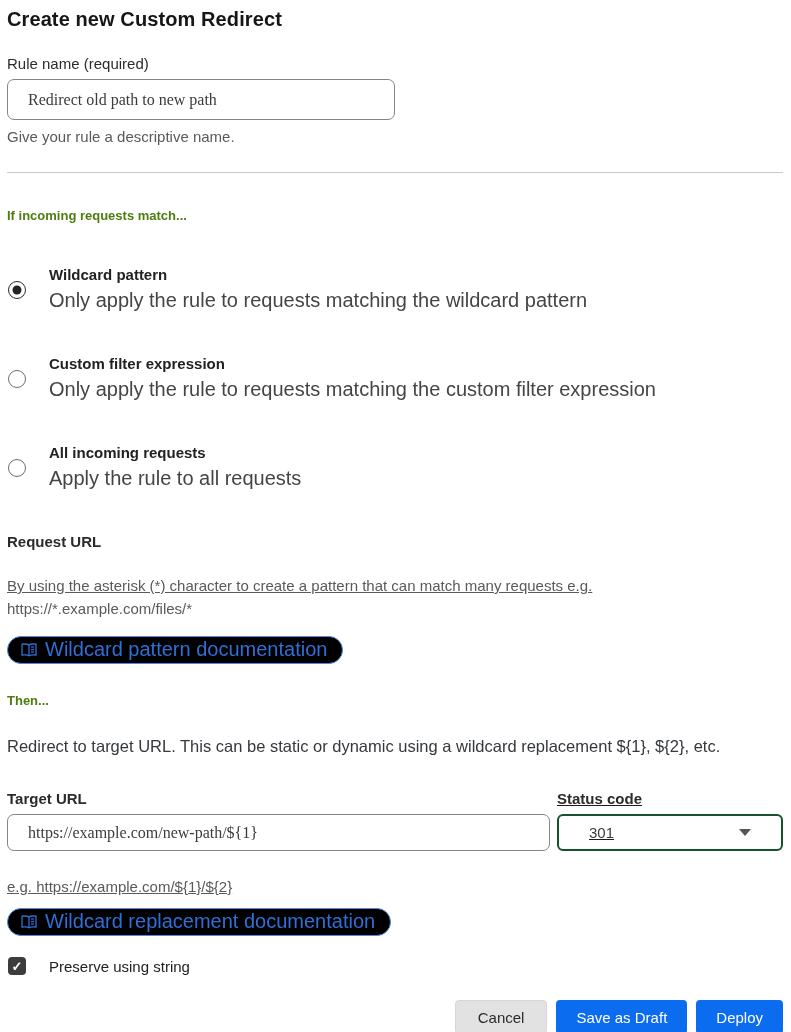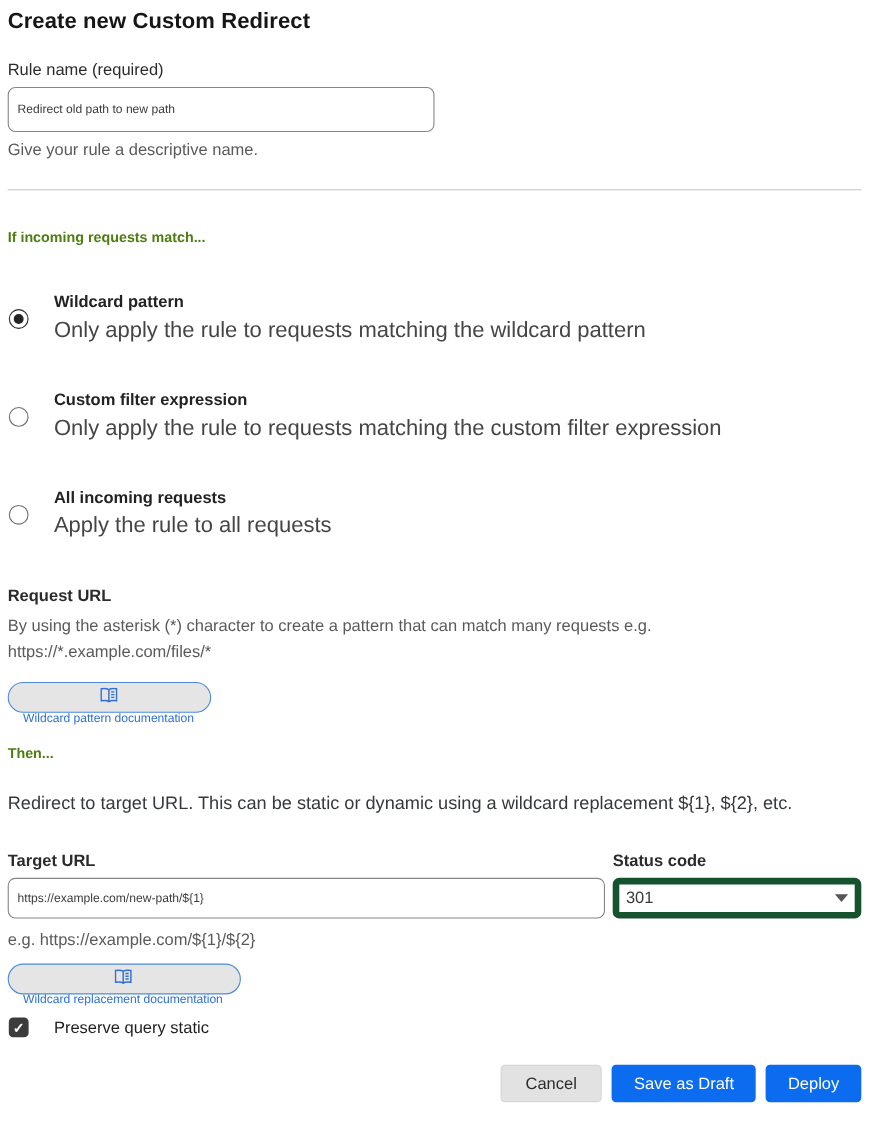--- a/index.html
+++ b/index.html
@@ -12,25 +12,25 @@
   }
   .page { padding: 8px 8px 0 7px; }
 
   .page-title { font-size: 20px; font-weight: 700; color: #161616; letter-spacing: 0.1px; }
 
   .field-label { font-size: 15px; color: #2b2b2b; margin-bottom: 7px; }
   .field-label.bold { font-weight: 600; }
 
   .text-input {
     display: block;
-    font-family: Liberation Sans, sans-serif;
-    font-size: 11px; color: #3c3c3c;
+    font-family: Liberation Serif, serif;
+    font-size: 16px; color: #3c3c3c;
     border: 1px solid #858585; border-radius: 7px;
     background: #fff; outline: none;
-    padding: 0 8px;
+    padding: 0 20px;
   }
   .rule-name-input { width: 388px; height: 41px; margin-top: 7px; }
   .url-input { width: 100%; height: 37px; }
 
   .help-text { font-size: 15px; color: #5a5a5a; line-height: 23px; }
 
   .divider { border: none; border-top: 1px solid #c9c9c9; margin: 24px 0 0 0; }
 
   .section-heading { font-size: 13px; font-weight: 700; color: #4d7c0f; }
 
@@ -49,39 +49,39 @@
     width: 9px; height: 9px; border-radius: 50%; background: #232323;
   }
   .radio-texts { margin-left: 23px; }
   .radio-label { font-size: 15px; font-weight: 600; color: #222; }
   .radio-desc { font-size: 20px; color: #454545; margin-top: 6px; }
 
   
   .doc-btn {
     display: inline-flex; align-items: center; gap: 8px;
     border: 1.5px solid #4c8ade; border-radius: 15px;
-    background: #e5e5e5; color: #2f6fd6;
+    background: #000000; color: #2f6fd6;
     font-family: "Liberation Sans", sans-serif;
-    font-size: 11px; padding: 4px 15px 5px 13px;
-    height: 28px; cursor: pointer; flex-direction: column;
+    font-size: 20px; padding: 4px 15px 5px 13px;
+    height: 28px; cursor: pointer;
   }
   .doc-btn svg { display: block; }
 
   
   .then-desc { font-size: 16.5px; color: #35383c; }
 
   .target-row { display: flex; gap: 7px; margin-top: 34px; }
   .target-col { width: 543px; }
-  .status-col { width: 226px; }
+  .status-col { width: 226px; text-decoration: underline; }
 
   .select-box {
     width: 100%; height: 37px;
-    border: 6px solid #14532d; border-radius: 6px;
+    border: 2px solid #14532d; border-radius: 6px;
     display: flex; align-items: center; justify-content: space-between;
-    padding: 0 6px; font-size: 15px; color: #3c3c3c;
+    padding: 0 30px; font-size: 15px; color: #3c3c3c;
     background: #fff; cursor: pointer;
   }
   .caret {
     width: 0; height: 0;
     border-left: 6px solid transparent; border-right: 6px solid transparent;
     border-top: 7px solid #555;
   }
 
   
   .checkbox-row { display: flex; align-items: center; margin-top: 21px; }
@@ -102,21 +102,21 @@
     border-radius: 4px; border: none; cursor: pointer;
     padding: 0 18px;
   }
   .btn-cancel { background: #e2e2e2; color: #2b2b2b; border: 1px solid #d6d6d6; padding: 0 22px; }
   .btn-primary { background: #0b6cf0; color: #ffffff; padding: 0 20px; }
 
   .mt-24 { margin-top: 24px; }
   .mt-35 { margin-top: 35px; }
   .mt-43 { margin-top: 43px; }
   .mt-16 { margin-top: 16px; }
-  .mt-8 { margin-top: 8px; }
+  .mt-8 { margin-top: 24px; text-decoration: underline; }
   .mt-5 { margin-top: 5px; }
   .mt-10 { margin-top: 10px; }
   .mt-29 { margin-top: 29px; }
 </style>
 </head>
 <body>
 
 <div class="page">
 
   <h1 class="page-title">Create new Custom Redirect</h1>
@@ -206,21 +206,21 @@
         <line x1="10" y1="6.5" x2="13" y2="6.5"></line>
         <line x1="10" y1="9" x2="13" y2="9"></line>
       </svg>
     </span>
     <span>Wildcard replacement documentation</span>
   </button>
 
   
   <div class="checkbox-row">
     <span class="checkbox">✓</span>
-    <span class="checkbox-label">Preserve query static</span>
+    <span class="checkbox-label">Preserve using string</span>
   </div>
 
   
   <div class="footer">
     <button class="btn btn-cancel">Cancel</button>
     <button class="btn btn-primary">Save as Draft</button>
     <button class="btn btn-primary">Deploy</button>
   </div>
 
 </div>

